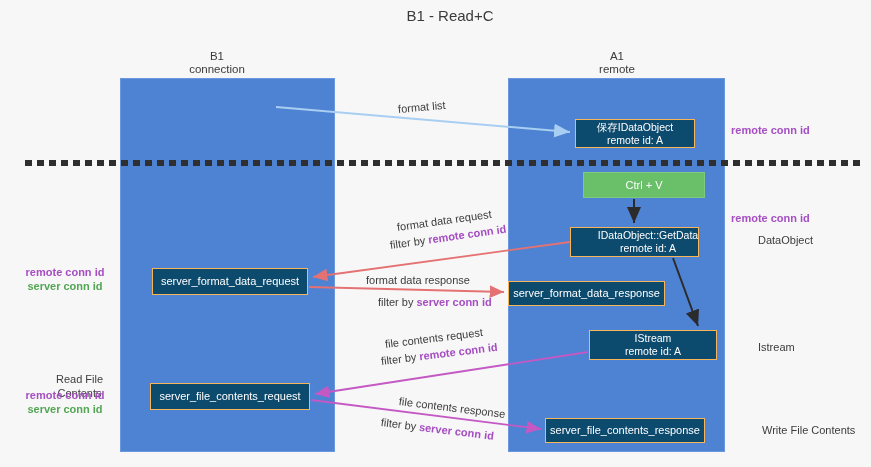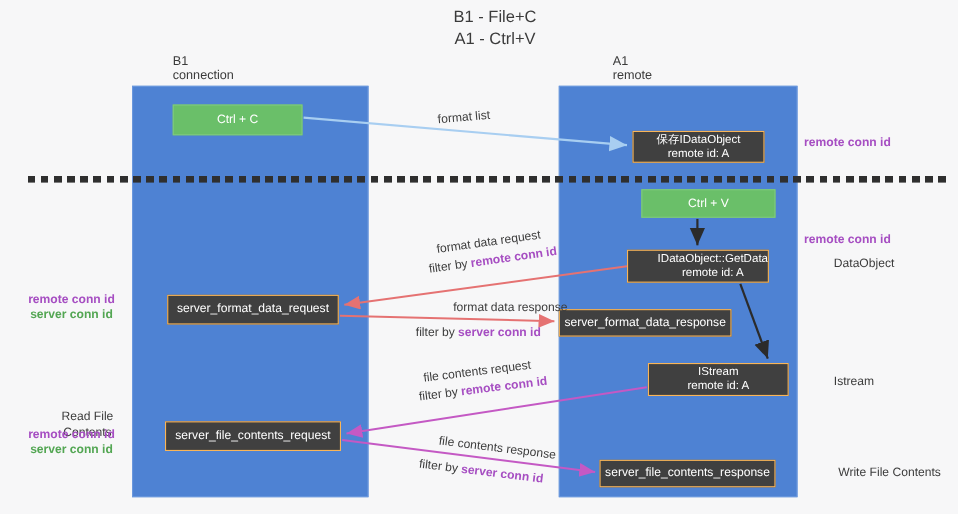--- a/index.html
+++ b/index.html
@@ -12,21 +12,21 @@
     color: #3c3c3c;
   }
   .canvas { position: absolute; inset: 0; }
 
   .title {
     position: absolute; left: 300px; top: 6px; width: 300px;
     text-align: center; font-size: 15px; color: #3b3b3b; line-height: 20px;
   }
 
   .col-header {
-    position: absolute; top: 50px; width: 120px; 
+    position: absolute; top: 50px; width: 120px; text-align: center;
     font-size: 11.5px; color: #3b3b3b; line-height: 13px;
   }
   .col-header.left  { left: 157px; }
   .col-header.right { left: 557px; }
 
   .column {
     position: absolute; top: 78px; height: 374px;
     background: #4e82d3; border: 1px solid #6a97dd;
   }
   .column.left  { left: 120px; width: 215px; }
@@ -36,21 +36,21 @@
     position: absolute; left: 25px; top: 160px; width: 835px; height: 6px;
     background: repeating-linear-gradient(90deg, #2f2f2f 0 7px, transparent 7px 12px);
   }
 
   .box {
     position: absolute; display: flex; flex-direction: column;
     align-items: center; justify-content: center;
     color: #ffffff; font-size: 11px; line-height: 13px; text-align: center;
   }
   .box.green  { background: #6abf69; border: 1px solid #7fca7e; }
-  .box.orange { background: #404040; border: 1px solid #f9b558; justify-content: center; }
+  .box.orange { background: #0c4a6e; border: 1px solid #f9b558; justify-content: center; }
 
   .b-ctrl-c   { left: 157px; top:  95px; width: 118px; height: 28px; }
   .b-save     { left: 575px; top: 119px; width: 120px; height: 29px; font-size: 10.5px; }
   .b-ctrl-v   { left: 573px; top: 172px; width: 122px; height: 26px; margin-left: 10px; }
   .b-getdata  { left: 570px; top: 227px; width: 129px; height: 30px; font-size: 10.5px; padding-left: 27px; }
   .b-sfdreq   { left: 152px; top: 268px; width: 156px; height: 27px; }
   .b-sfdres   { left: 508px; top: 281px; width: 157px; height: 25px; }
   .b-istream  { left: 589px; top: 330px; width: 128px; height: 30px; font-size: 10.5px; }
   .b-sfcreq   { left: 150px; top: 383px; width: 160px; height: 27px; }
   .b-sfcres   { left: 545px; top: 418px; width: 160px; height: 25px; }
@@ -72,36 +72,35 @@
   .rs-istream { left: 731px; top: 340px; }
   .rs-write   { left: 735px; top: 423px; }
 
   .flow-label {
     position: absolute; font-size: 11px; color: #3c3c3c; white-space: nowrap;
     transform-origin: left center;
   }
   .fl-format-list { left: 398px; top: 103px; transform: rotate(-5deg); }
   .fl-fdr         { left: 397px; top: 221px; transform: rotate(-8deg); }
   .fl-fdr-filter  { left: 390px; top: 239px; transform: rotate(-8deg); }
-  .fl-fds         { left: 412px; top: 274px; }
+  .fl-fds         { left: 366px; top: 274px; }
   .fl-fds-filter  { left: 378px; top: 296px; }
   .fl-fcr         { left: 385px; top: 338px; transform: rotate(-7deg); }
   .fl-fcr-filter  { left: 381px; top: 355px; transform: rotate(-7deg); }
   .fl-fcs         { left: 399px; top: 395px; transform: rotate(7deg); }
   .fl-fcs-filter  { left: 381px; top: 416px; transform: rotate(7deg); }
   .flow-label .sep { margin-right: 3px; }
 </style>
 </head>
 <body>
 
 <div class="canvas">
 
   <div class="title">
-    <div>B1 - File+C</div>
-    <div>A1 - Ctrl+V</div>
+    <div>B1 - Read+C</div>
   </div>
 
   <div class="col-header left">
     <div>B1</div>
     <div>connection</div>
   </div>
   <div class="col-header right">
     <div>A1</div>
     <div>remote</div>
   </div>
@@ -128,23 +127,20 @@
     </defs>
     <line x1="276" y1="107" x2="570" y2="132" stroke="#a8cef1" stroke-width="2" marker-end="url(#m-blue)"></line>
     <line x1="634" y1="199" x2="634" y2="223" stroke="#2b2b2b" stroke-width="2" marker-end="url(#m-black)"></line>
     <line x1="570" y1="242" x2="313" y2="277" stroke="#e57272" stroke-width="1.8" marker-end="url(#m-salmon)"></line>
     <line x1="309" y1="287" x2="504" y2="292" stroke="#e57272" stroke-width="1.8" marker-end="url(#m-salmon)"></line>
     <line x1="673" y1="258" x2="698" y2="326" stroke="#2b2b2b" stroke-width="2" marker-end="url(#m-black)"></line>
     <line x1="588" y1="352" x2="315" y2="394" stroke="#c459c4" stroke-width="1.8" marker-end="url(#m-magenta)"></line>
     <line x1="311" y1="400" x2="541" y2="429" stroke="#c459c4" stroke-width="1.8" marker-end="url(#m-magenta)"></line>
   </svg>
 
-  <div class="box green b-ctrl-c">
-    <span>Ctrl + C</span>
-  </div>
   <div class="box orange b-save">
     <span>保存IDataObject</span>
     <span>remote id: A</span>
   </div>
   <div class="box green b-ctrl-v">
     <span>Ctrl + V</span>
   </div>
   <div class="box orange b-getdata">
     <span>IDataObject::GetData</span>
     <span>remote id: A</span>

